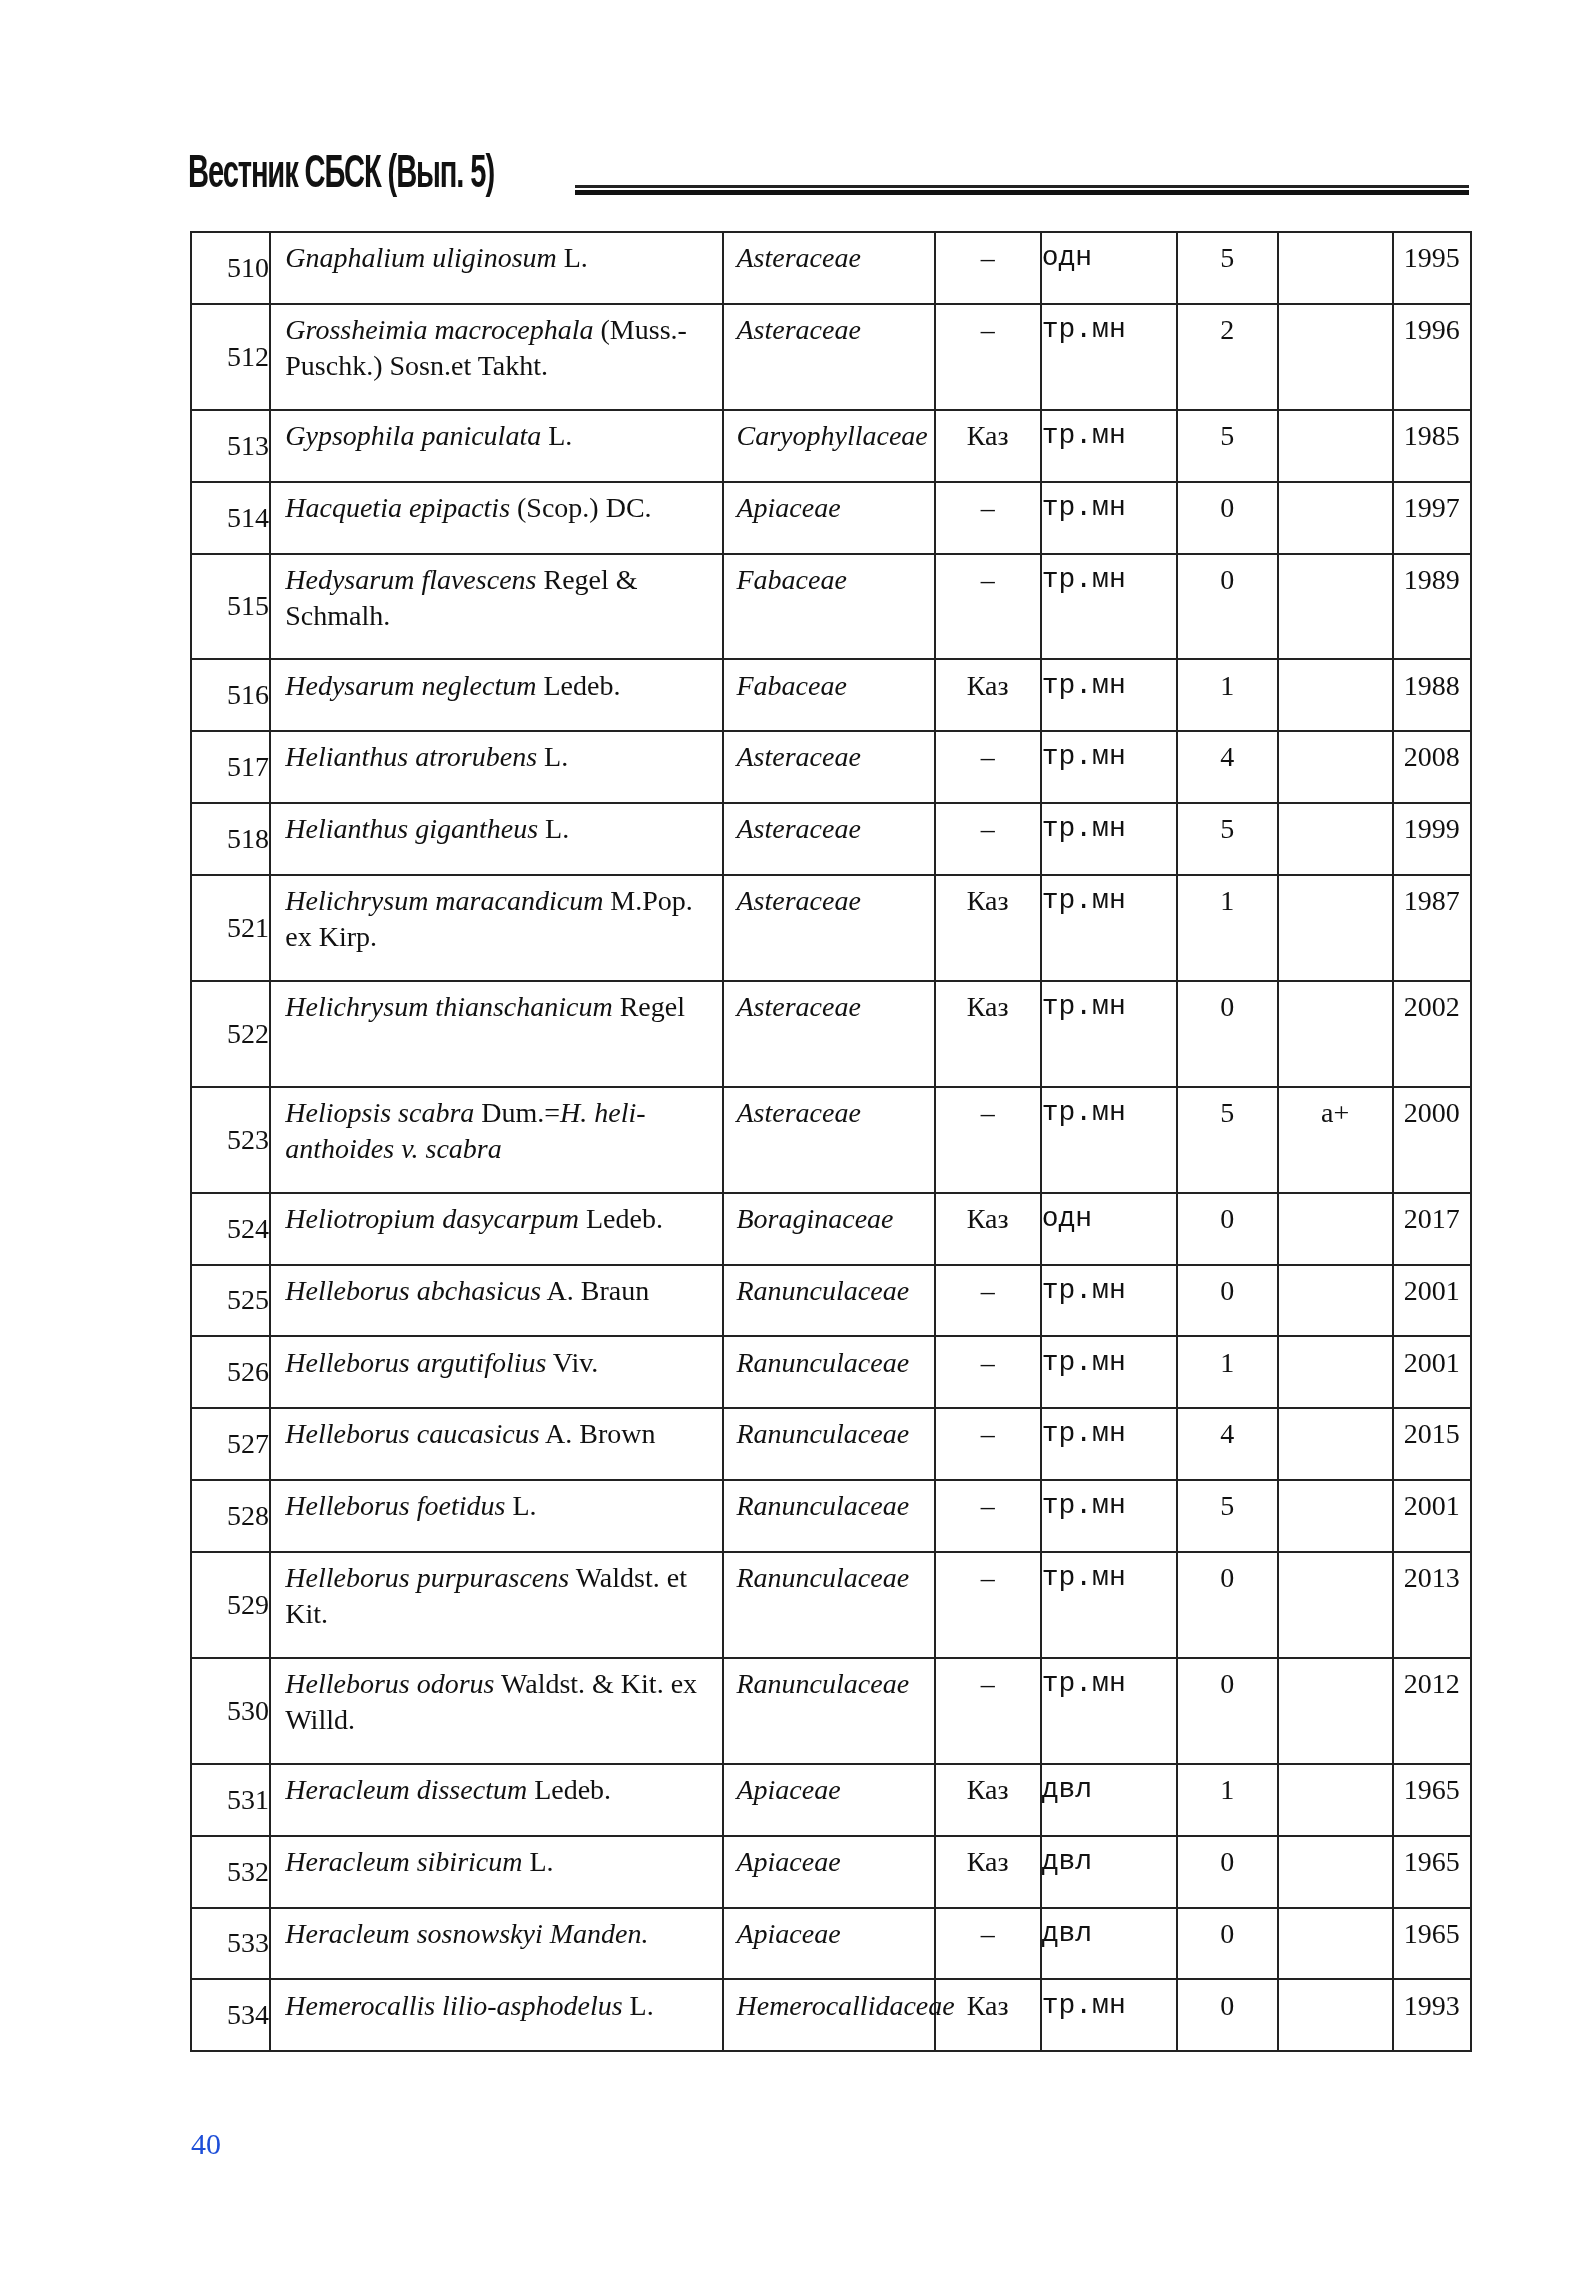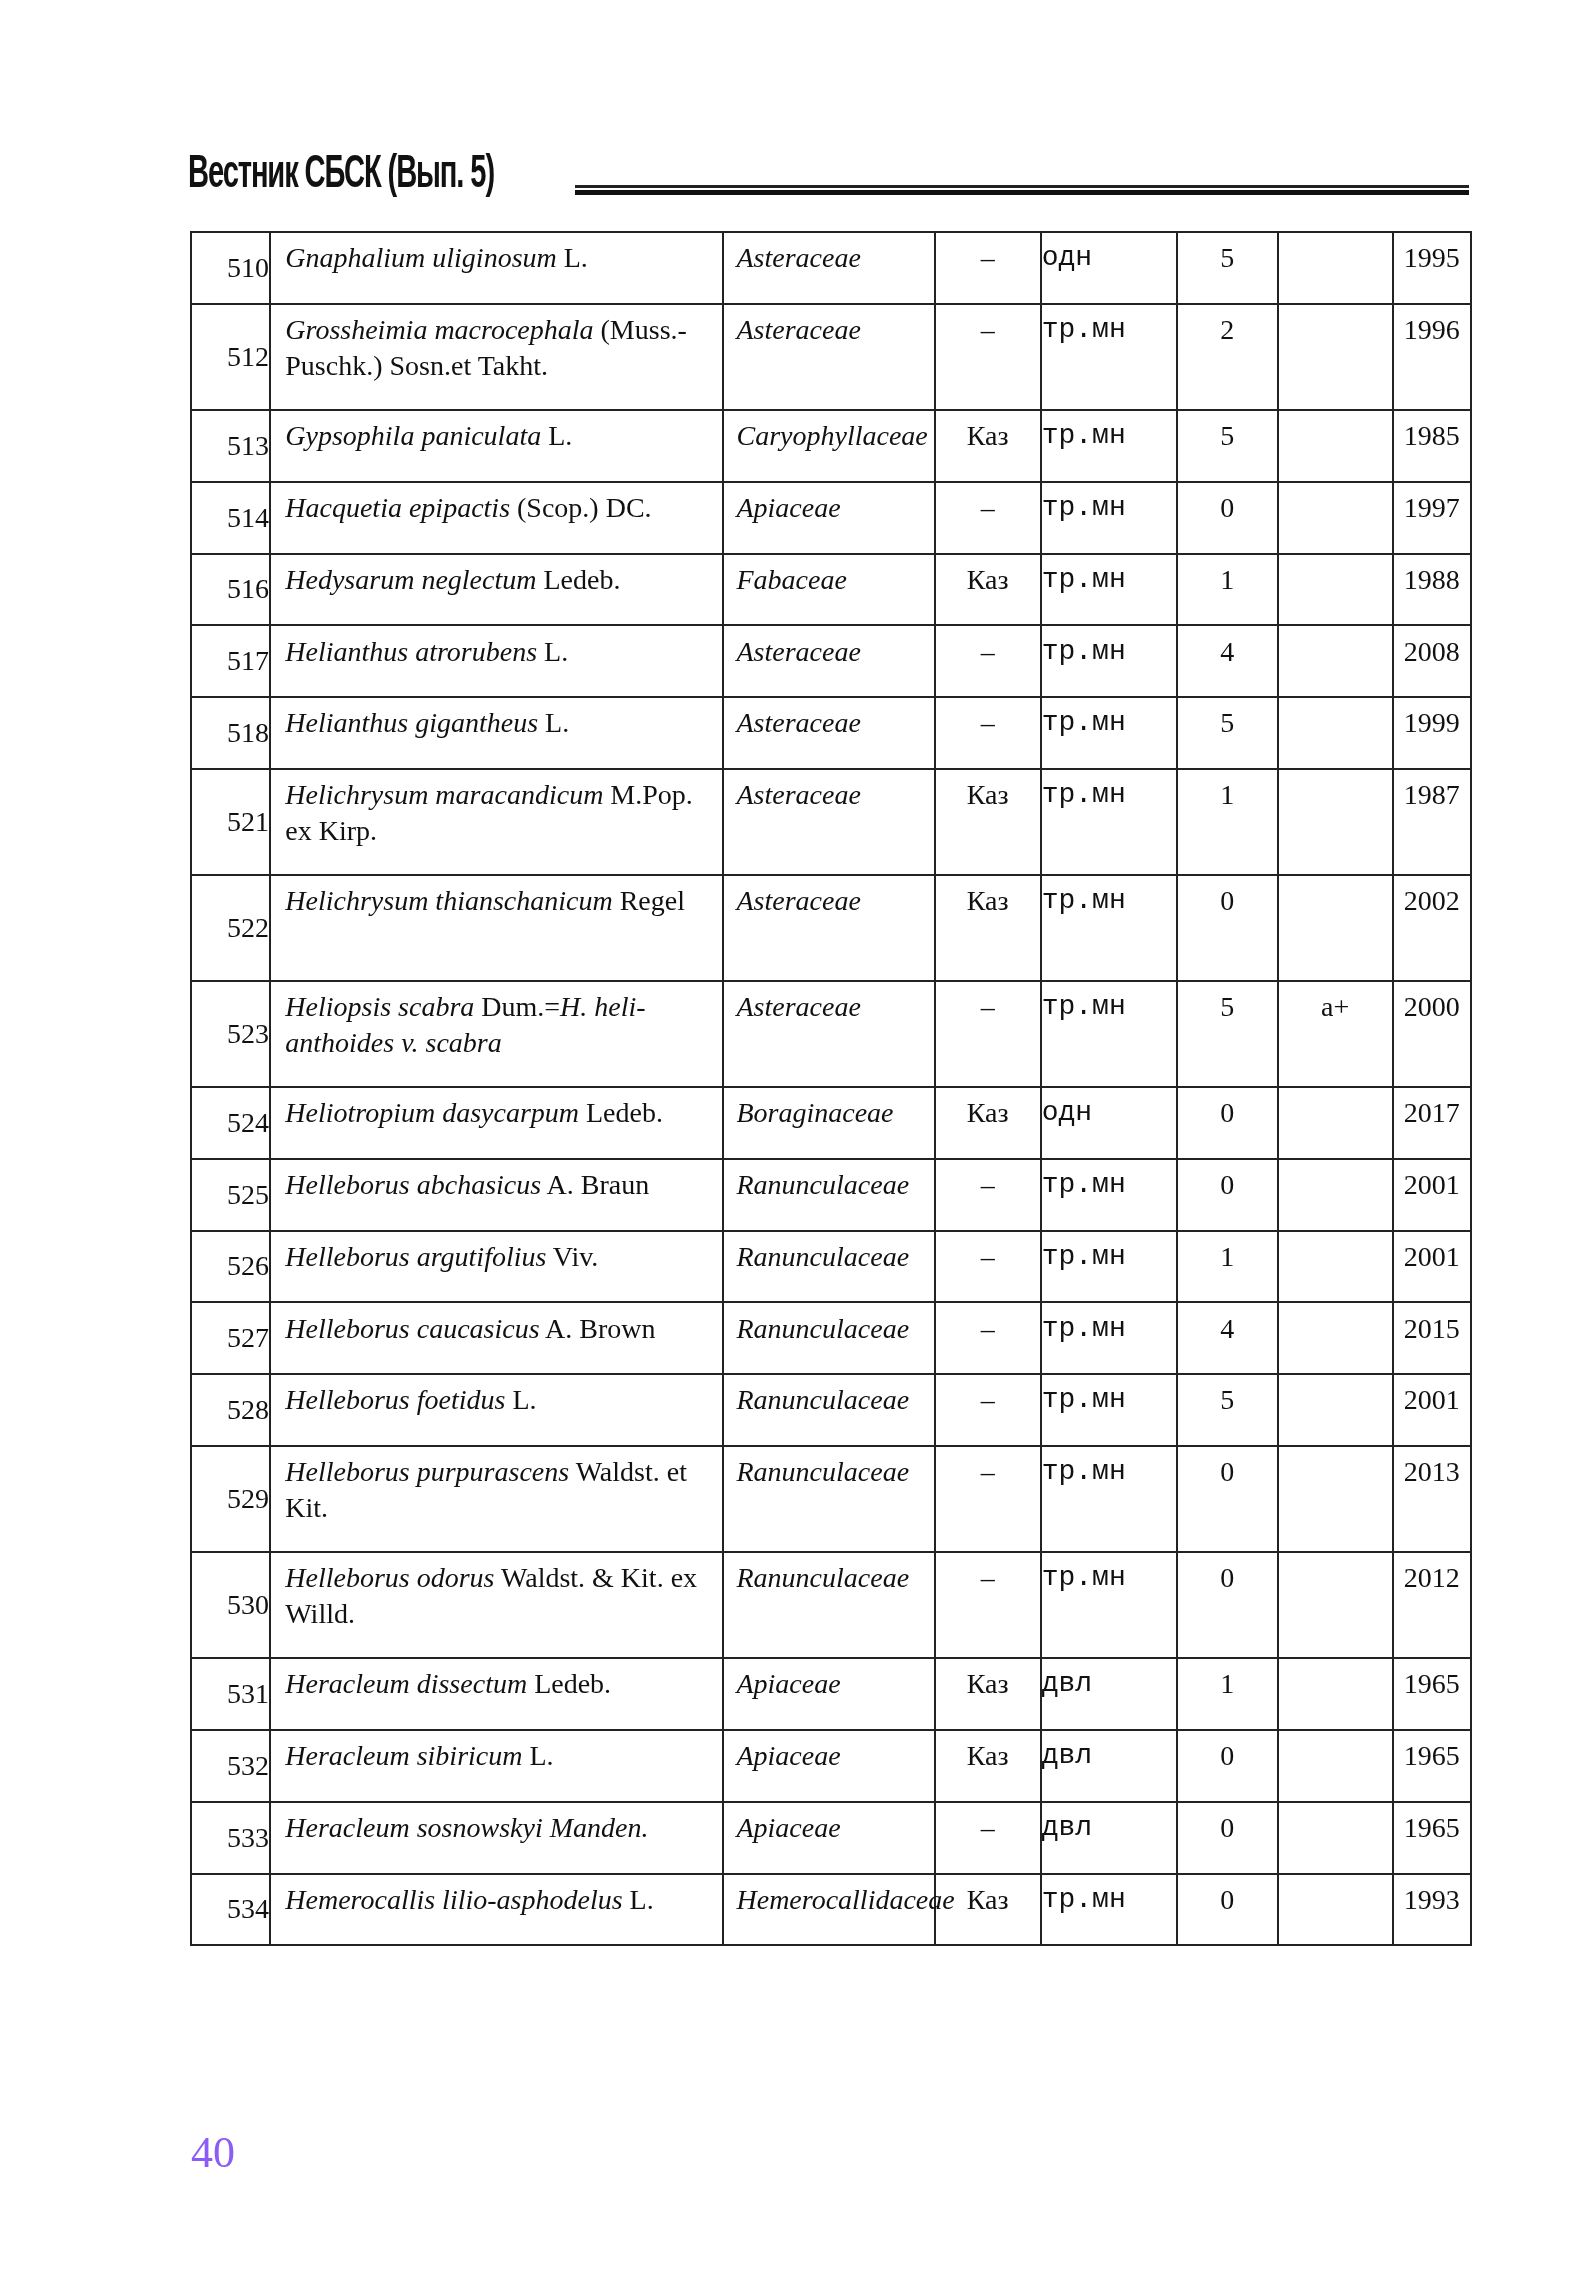--- a/index.html
+++ b/index.html
@@ -19,21 +19,21 @@
   td.c-name { width:426px; padding:7.2px 10.7px 10.7px 14.3px !important; text-align:left; }
   td.c-fam { width:190px; font-style:italic; font-size:22.4px; padding:7.2px 7.2px 0 12.5px !important; white-space:nowrap; }
   td.c-reg { width:104px; text-align:center; padding-top:7.2px !important; }
   td.c-life { width:134px; text-align:left; padding-top:7.2px !important;font-family:Liberation Mono, monospace; }
   td.c-score { width:99px; text-align:center; padding-top:7.2px !important; }
   td.c-inv { width:113px; text-align:center; padding-top:7.2px !important; }
   td.c-year { width:auto; text-align:center; padding-top:7.2px !important; }
   tr.single td { height:52px; }
   tr.double td { height:86px; }
   td.c-name .latin { font-style:italic; }
-  .page-num { position:absolute; left:191px; top:2127px; font-size:44px; color:#8b5cf6; }
+  .page-num { position:absolute; left:191px; top:2127px; font-size:30px; color:#1d4ed8; }
 </style>
 </head>
 <body>
 
 <div class="header">
   <div class="header-title">Вестник СБСК (Вып. 5)</div>
   <div class="header-rule">
     <div class="r1"></div>
     <div class="r2"></div>
   </div>
@@ -74,20 +74,30 @@
       <tr class="single">
         <td class="c-num">514</td>
         <td class="c-name"><span class="latin">Hacquetia epipactis</span><span> (Scop.) DC.</span></td>
         <td class="c-fam">Apiaceae</td>
         <td class="c-reg">–</td>
         <td class="c-life">тр.мн</td>
         <td class="c-score">0</td>
         <td class="c-inv"></td>
         <td class="c-year">1997</td>
       </tr>
+      <tr class="double">
+        <td class="c-num">515</td>
+        <td class="c-name"><span class="latin">Hedysarum flavescens</span><span> Regel &amp; Schmalh.</span></td>
+        <td class="c-fam">Fabaceae</td>
+        <td class="c-reg">–</td>
+        <td class="c-life">тр.мн</td>
+        <td class="c-score">0</td>
+        <td class="c-inv"></td>
+        <td class="c-year">1989</td>
+      </tr>
       <tr class="single">
         <td class="c-num">516</td>
         <td class="c-name"><span class="latin">Hedysarum neglectum</span><span> Ledeb.</span></td>
         <td class="c-fam">Fabaceae</td>
         <td class="c-reg">Каз</td>
         <td class="c-life">тр.мн</td>
         <td class="c-score">1</td>
         <td class="c-inv"></td>
         <td class="c-year">1988</td>
       </tr>

